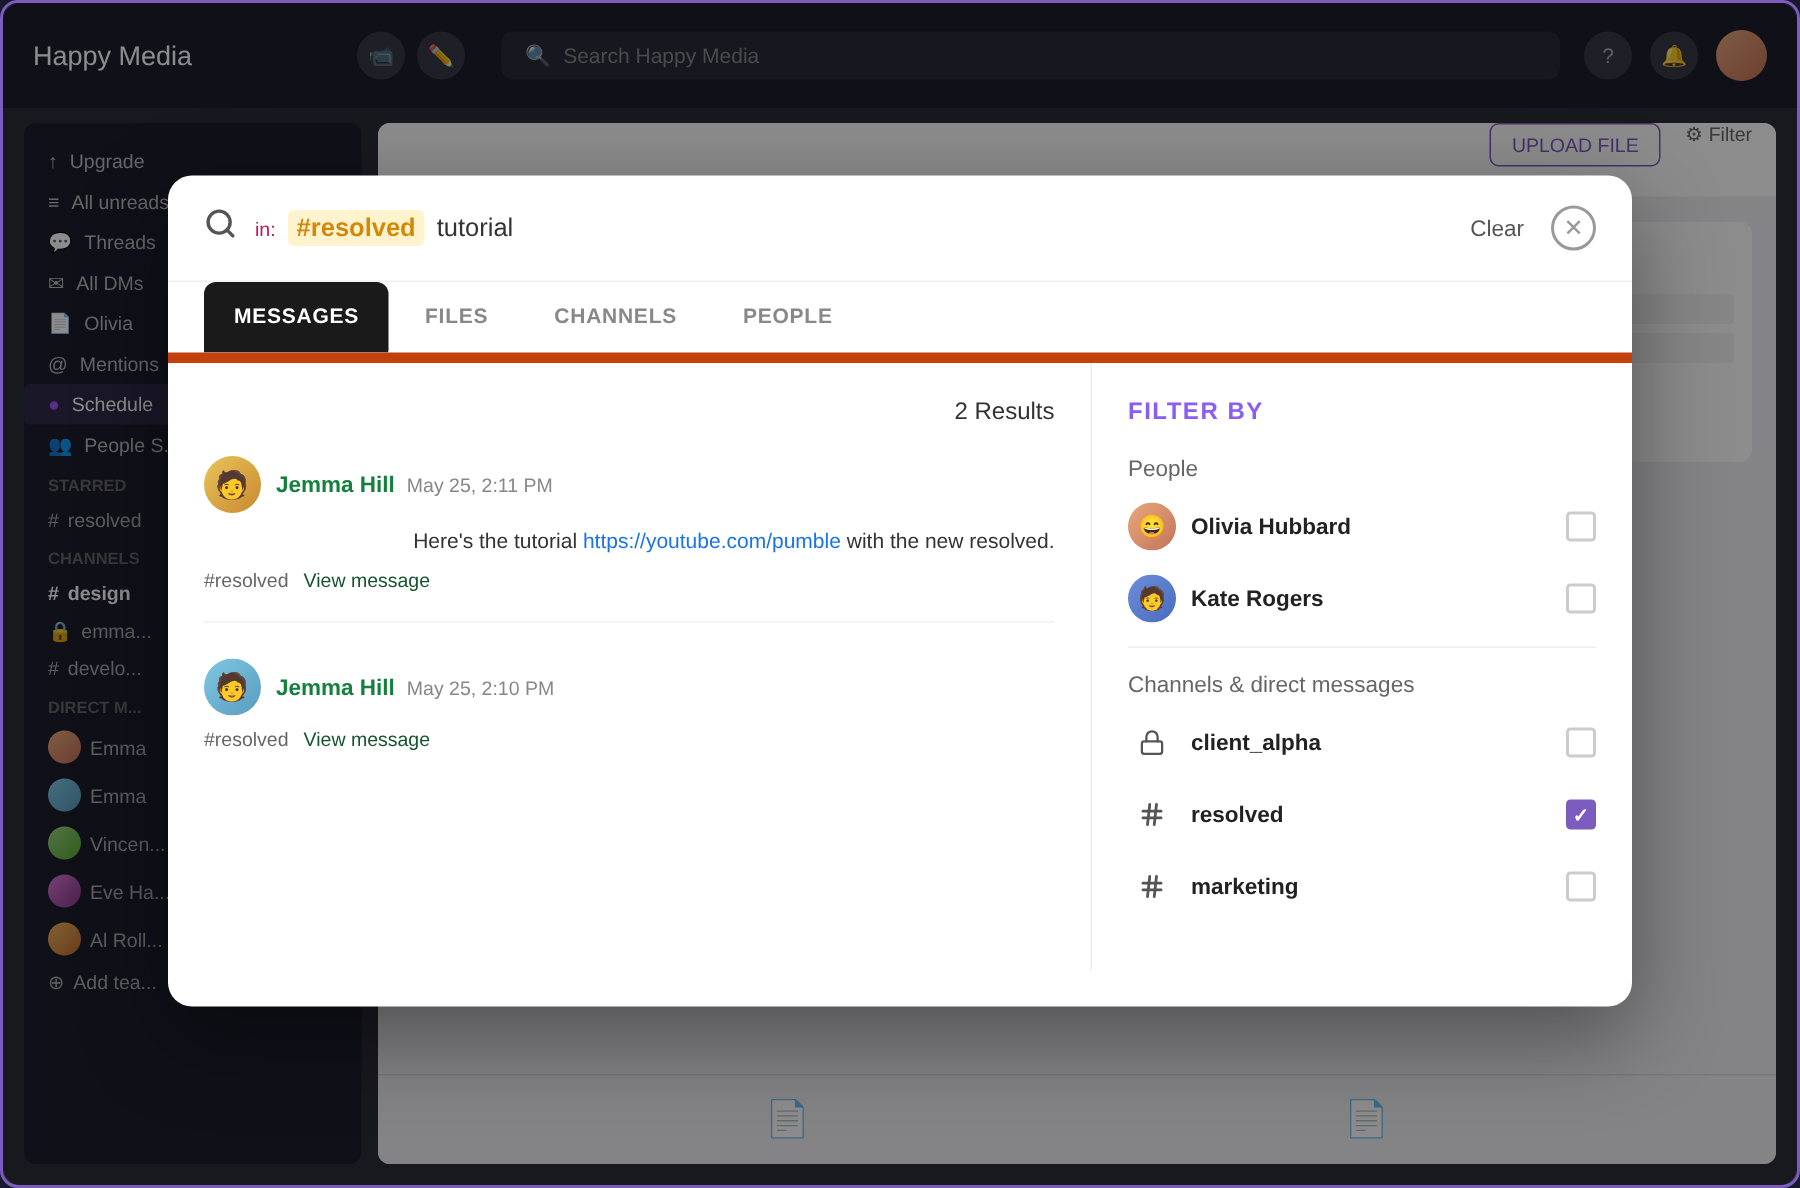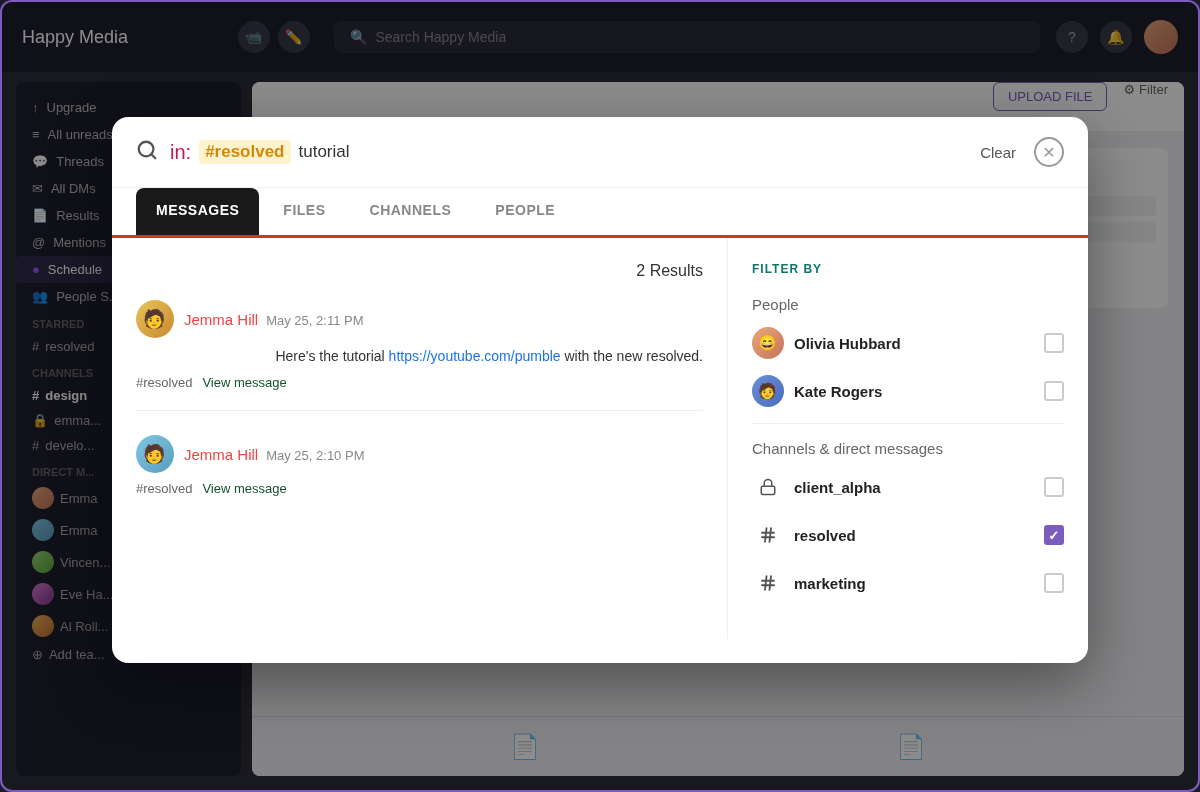--- a/index.html
+++ b/index.html
@@ -209,21 +209,21 @@
       flex: 1;
       display: flex;
       align-items: center;
       gap: 8px;
       font-size: 17px;
       color: #333;
     }
 
     .search-in-label {
       color: #be185d;
-      font-size: 20px;
+      font-size: 13px;
     }
 
     .search-channel-tag {
       background: #fff3cd;
       color: #d4880a;
       font-weight: 700;
       font-size: 17px;
       padding: 2px 6px;
       border-radius: 4px;
     }
@@ -260,21 +260,21 @@
       color: #999;
       font-size: 16px;
       cursor: pointer;
       background: transparent;
     }
 
     
     .tabs {
       display: flex;
       padding: 0 24px;
-      border-bottom: 3px solid #c2410c;
+      border-bottom: 7px solid #c2410c;
       gap: 4px;
     }
 
     .tab {
       padding: 14px 20px;
       font-size: 14px;
       font-weight: 600;
       color: #888;
       cursor: pointer;
       border-bottom: 3px solid transparent;
@@ -354,23 +354,23 @@
       font-size: 18px;
     }
 
     .result-meta {
       display: flex;
       align-items: baseline;
       gap: 8px;
     }
 
     .result-name {
-      font-weight: 400;
+      font-weight: 700;
       font-size: 15px;
-      color: #ef4444;
+      color: #15803d;
     }
 
     .result-time {
       font-size: 13px;
       color: #888;
     }
 
     .result-text {
       font-size: 14px;
       color: #333;
@@ -403,23 +403,23 @@
     }
 
     
     .filter-panel {
       width: 360px;
       padding: 24px;
       flex-shrink: 0;
     }
 
     .filter-title {
-      font-size: 12px;
+      font-size: 16px;
       font-weight: 700;
-      color: #0f766e;
+      color: #8b5cf6;
       letter-spacing: 1px;
       text-transform: uppercase;
       margin-bottom: 20px;
     }
 
     .filter-section-title {
       font-size: 15px;
       color: #666;
       margin-bottom: 14px;
     }
@@ -545,21 +545,21 @@
     <div class="sidebar-item">
       <span>💬</span>
         <span>Threads</span>
     </div>
     <div class="sidebar-item">
       <span>✉</span>
         <span>All DMs</span>
     </div>
     <div class="sidebar-item">
       <span>📄</span>
-        <span>Results</span>
+        <span>Olivia</span>
     </div>
     <div class="sidebar-item">
       <span>@</span>
         <span>Mentions</span>
     </div>
     <div class="sidebar-item active">
       <span style="color:#a855f7;">●</span>
         <span>Schedule</span>
     </div>
     <div class="sidebar-item">

